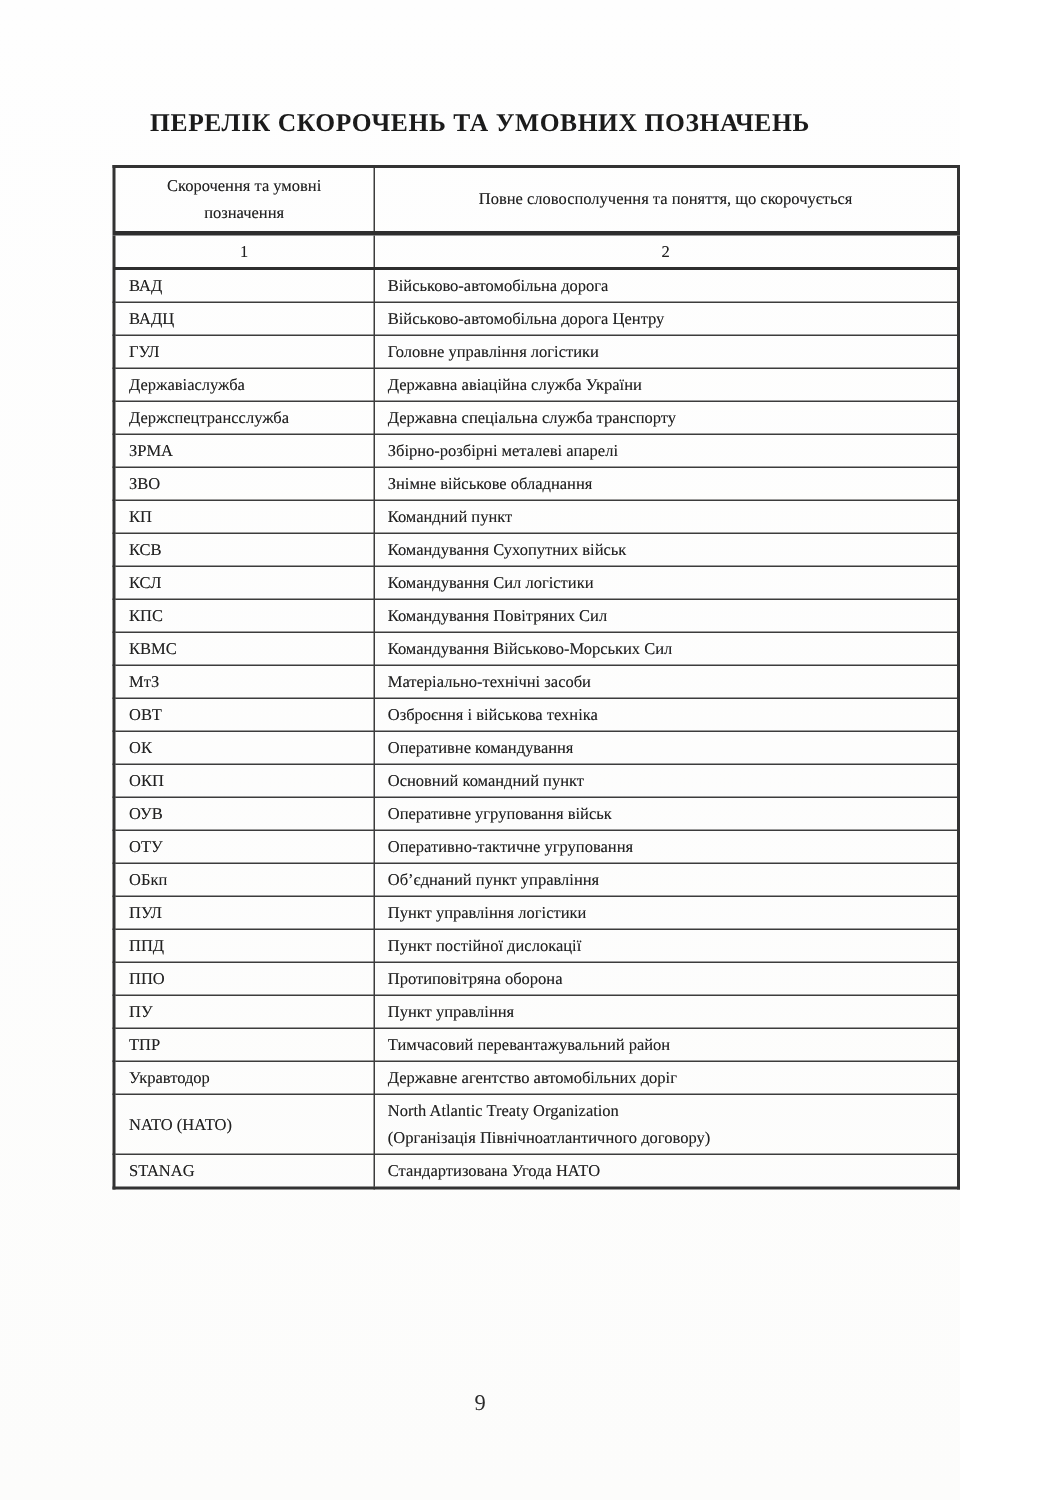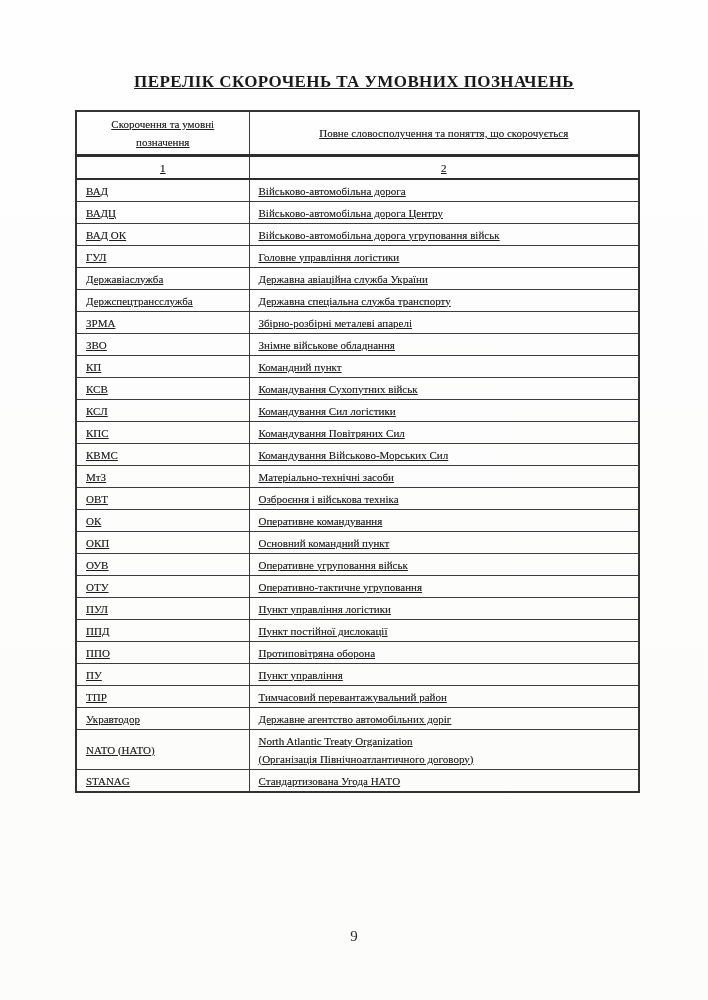--- a/index.html
+++ b/index.html
@@ -3,27 +3,26 @@
 <meta charset="utf-8">
 <style>
   html, body {
     margin: 0;
     padding: 0;
     background: #ffffff;
     font-family: "Liberation Serif", "DejaVu Serif", serif;
   }
   .page {
     position: relative;
-    width: 708px;
+    width: 640px;
     height: 1000px;
     background: linear-gradient(180deg, #fefefe 0%, #fcfcfb 100%);
     color: #1e1e1e;
     overflow: hidden;
     box-sizing: border-box;
-    text-decoration: underline;
   }
   .title {
     margin: 0;
     padding-top: 72px;
     text-align: center;
     font-size: 17px;
     font-weight: bold;
     letter-spacing: 0.4px;
     color: #1b1b1b;
   }
@@ -98,24 +97,20 @@
     <tbody>
         <tr>
           <td class="cell-abbr">ВАД</td>
           <td class="cell-full">Військово-автомобільна дорога</td>
         </tr>
         <tr>
           <td class="cell-abbr">ВАДЦ</td>
           <td class="cell-full">Військово-автомобільна дорога Центру</td>
         </tr>
         <tr>
-          <td class="cell-abbr">ВАД ОК</td>
-          <td class="cell-full">Військово-автомобільна дорога угруповання військ</td>
-        </tr>
-        <tr>
           <td class="cell-abbr">ГУЛ</td>
           <td class="cell-full">Головне управління логістики</td>
         </tr>
         <tr>
           <td class="cell-abbr">Державіаслужба</td>
           <td class="cell-full">Державна авіаційна служба України</td>
         </tr>
         <tr>
           <td class="cell-abbr">Держспецтрансслужба</td>
           <td class="cell-full">Державна спеціальна служба транспорту</td>
@@ -164,20 +159,24 @@
           <td class="cell-abbr">ОКП</td>
           <td class="cell-full">Основний командний пункт</td>
         </tr>
         <tr>
           <td class="cell-abbr">ОУВ</td>
           <td class="cell-full">Оперативне угруповання військ</td>
         </tr>
         <tr>
           <td class="cell-abbr">ОТУ</td>
           <td class="cell-full">Оперативно-тактичне угруповання</td>
+        </tr>
+        <tr>
+          <td class="cell-abbr">ОБкп</td>
+          <td class="cell-full">Об’єднаний пункт управління</td>
         </tr>
         <tr>
           <td class="cell-abbr">ПУЛ</td>
           <td class="cell-full">Пункт управління логістики</td>
         </tr>
         <tr>
           <td class="cell-abbr">ППД</td>
           <td class="cell-full">Пункт постійної дислокації</td>
         </tr>
         <tr>

